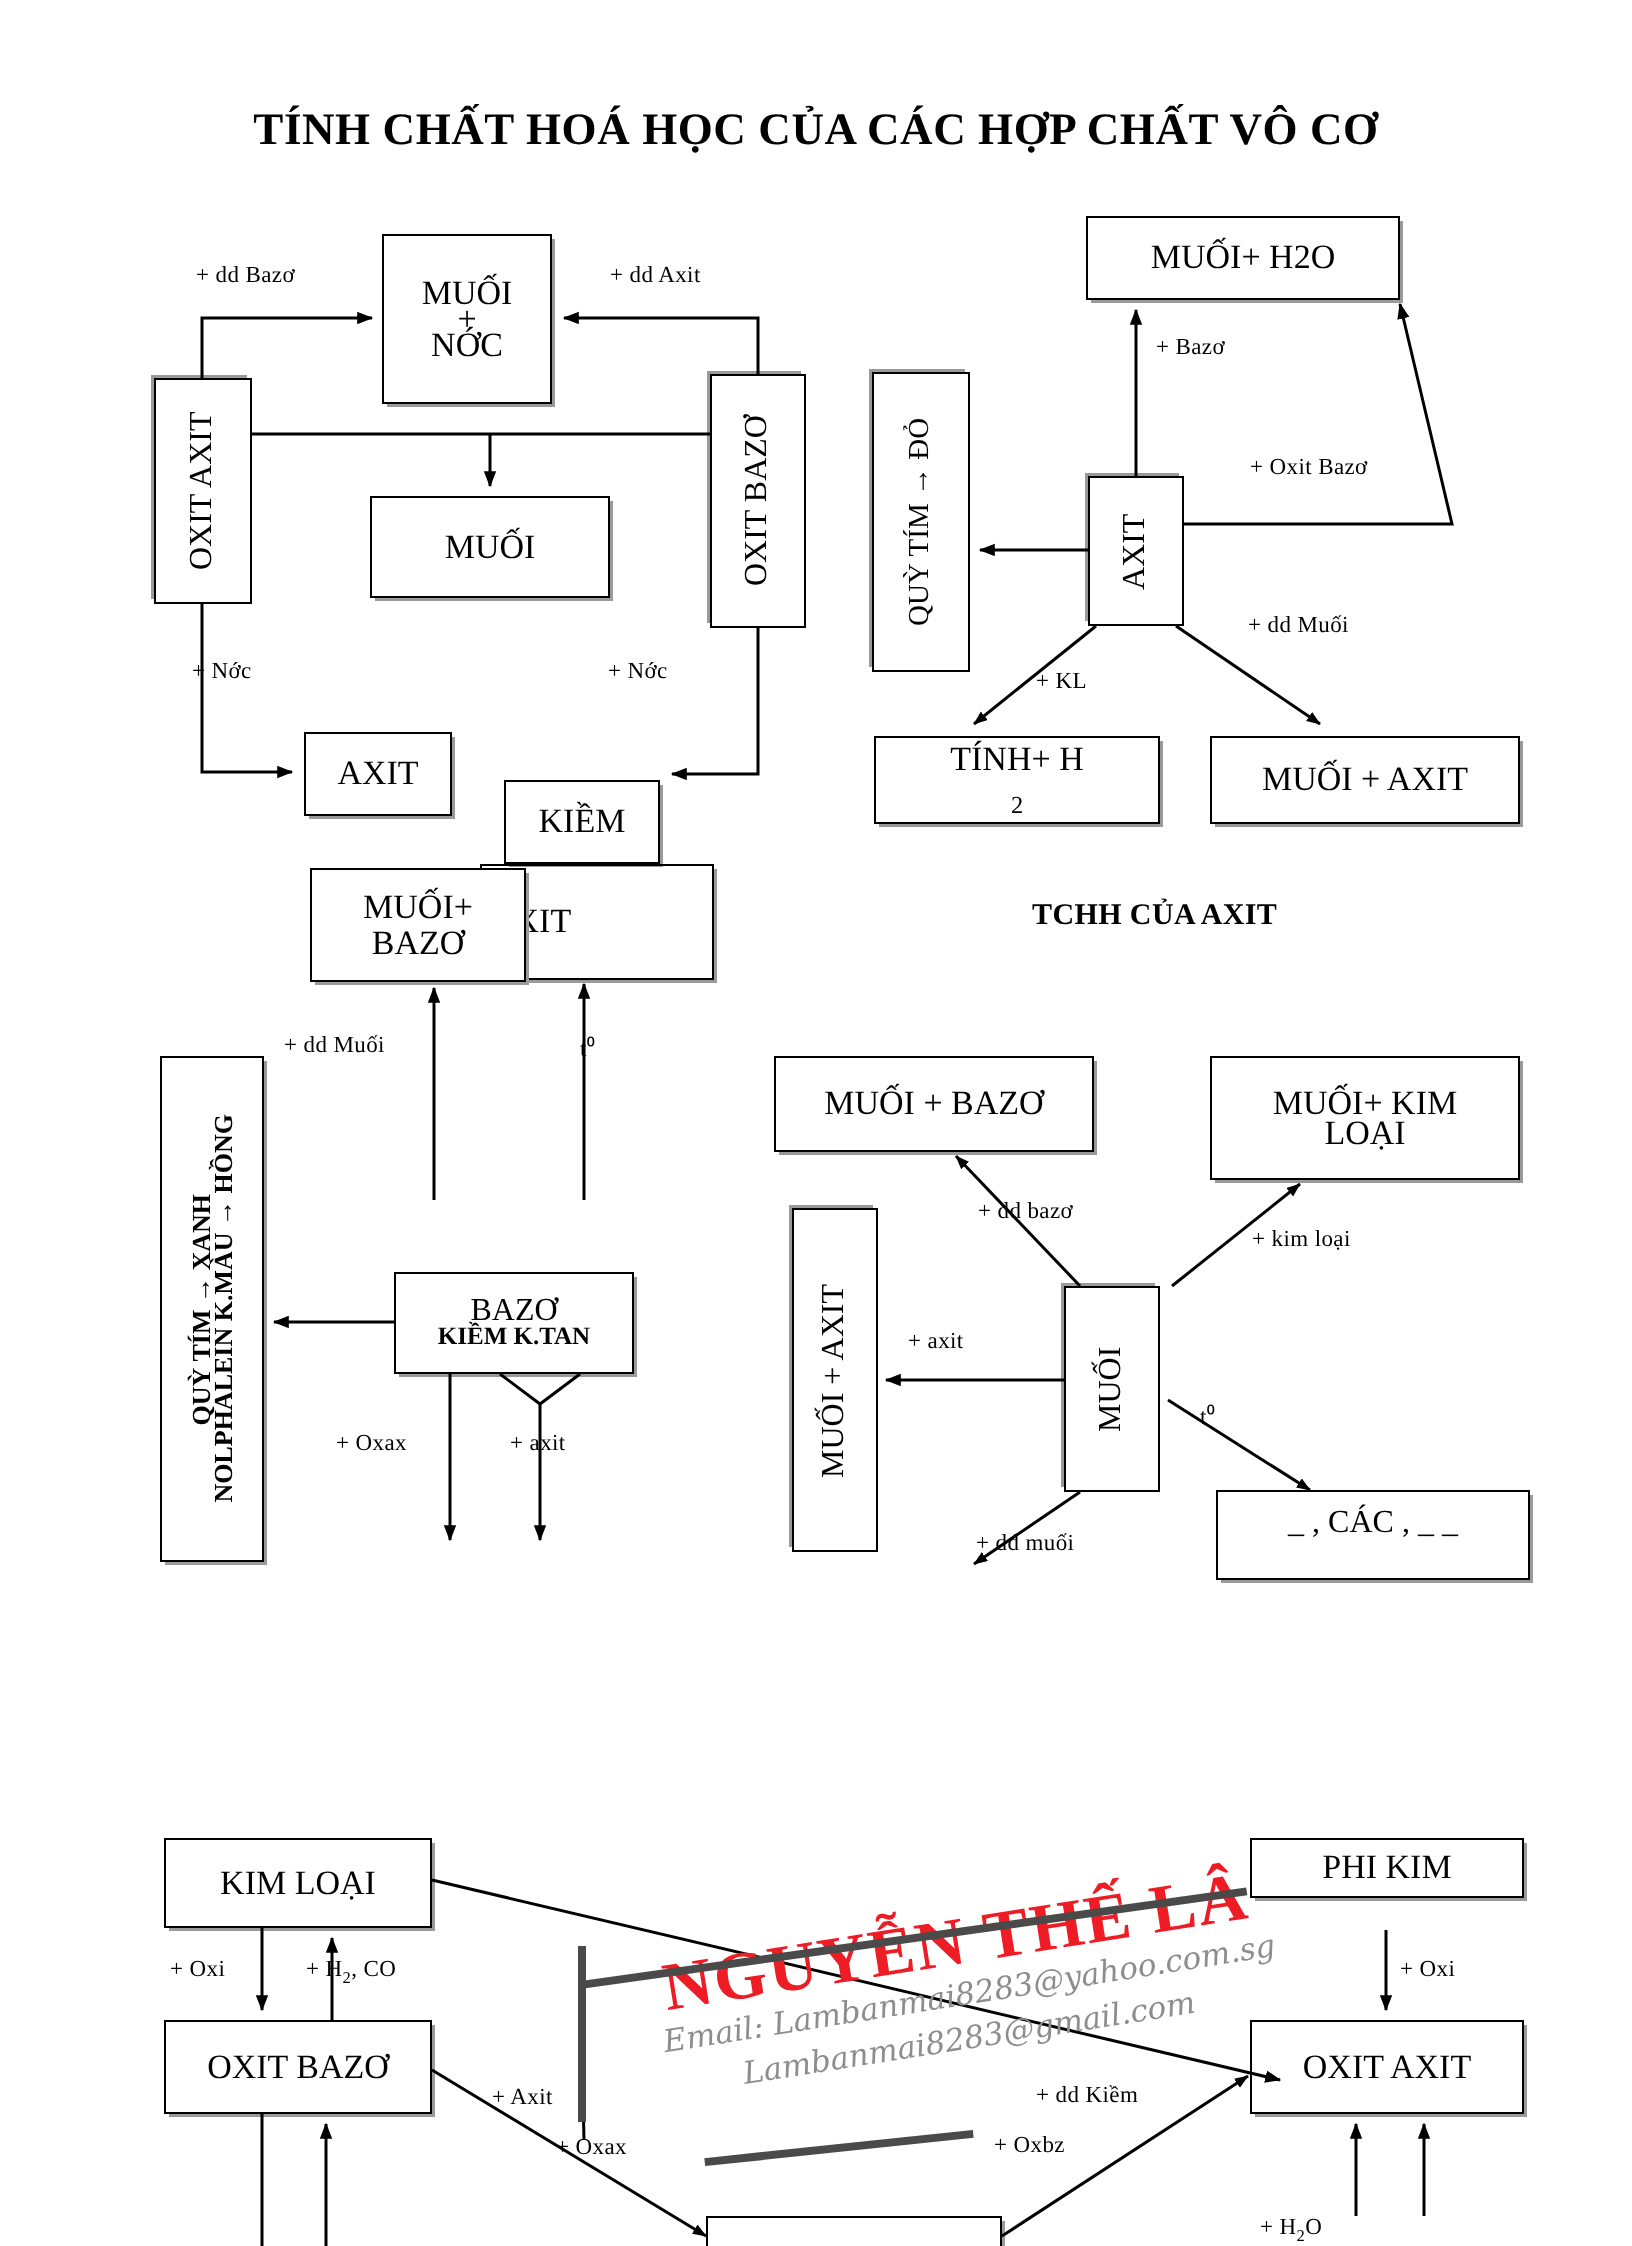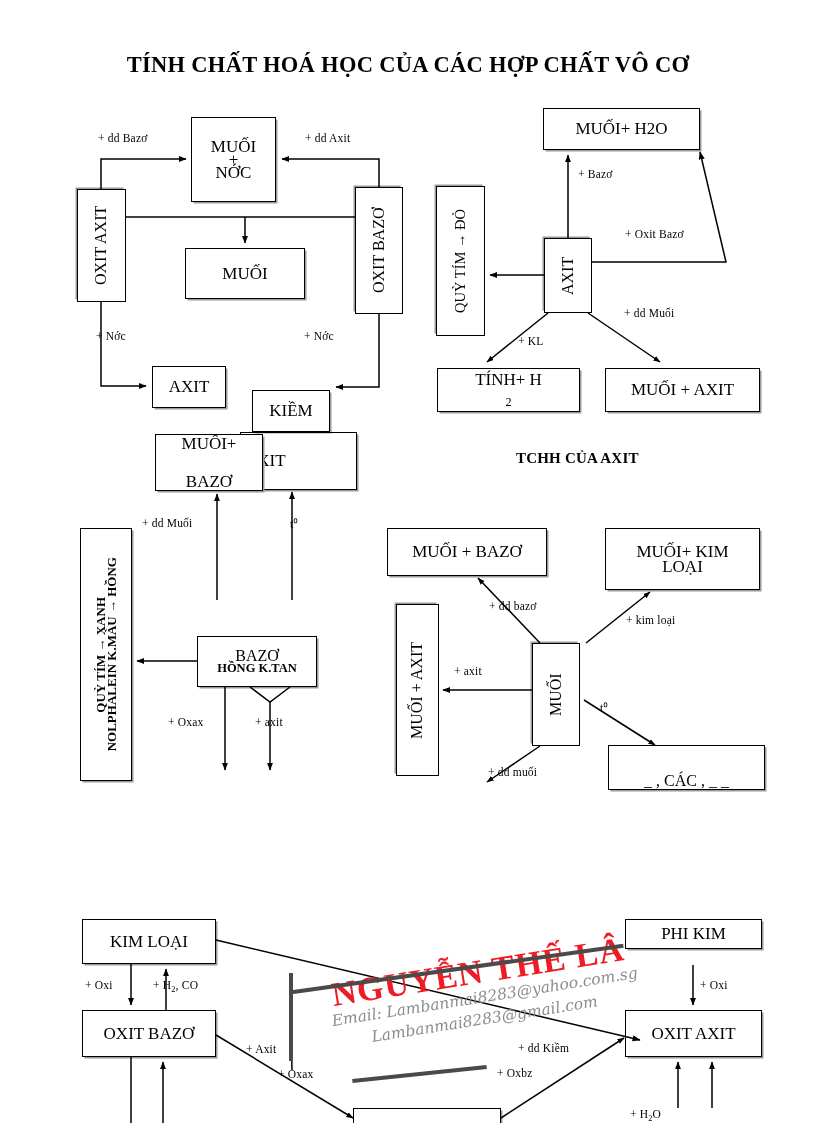--- a/index.html
+++ b/index.html
@@ -111,33 +111,33 @@
     <div class="lbl" style="left:624px;top:307px;">+ dd Muối</div>
     <div class="lbl" style="left:518px;top:335px;">+ KL</div>
   </div>
 
   <div>
 
     <div class="box sh" style="left:240px;top:432px;width:117px;height:58px;font-size:17px;justify-content:flex-start;padding-left:4px;">
       <span>OXIT</span>
     </div>
 
-    <div class="box sh" style="left:155px;top:434px;width:108px;height:57px;flex-direction:column;font-size:17px;background:#fff;justify-content:space-between;">
+    <div class="box sh" style="left:155px;top:434px;width:108px;height:57px;flex-direction:column;font-size:17px;background:#fff;">
       <span>MUỐI+</span>
       <span>BAZƠ</span>
     </div>
 
     <div class="box sh" style="left:80px;top:528px;width:52px;height:253px;">
       <div class="vlbl" style="position:static;font-weight:bold;font-size:13px;">QUỲ TÍM → XANH</div>
       <div class="vlbl" style="position:static;font-weight:bold;font-size:13px;margin-left:-2px;">NOLPHALEIN K.MÀU → HỒNG</div>
     </div>
 
     <div class="box sh" style="left:197px;top:636px;width:120px;height:51px;flex-direction:column;">
       <span style="font-size:16px;">BAZƠ</span>
-      <span style="font-size:12.5px;font-weight:bold;margin-top:-3px;">HỒNG   K.TAN</span>
+      <span style="font-size:12.5px;font-weight:bold;margin-top:-3px;">KIỀM   K.TAN</span>
     </div>
 
     <div class="lbl" style="left:142px;top:517px;">+ dd Muối</div>
     <div class="lbl" style="left:290px;top:516px;">t⁰</div>
     <div class="lbl" style="left:168px;top:716px;">+ Oxax</div>
     <div class="lbl" style="left:255px;top:716px;">+ axit</div>
   </div>
 
   <div>
     <div class="box sh" style="left:387px;top:528px;width:160px;height:48px;font-size:17px;">
@@ -150,21 +150,21 @@
     </div>
 
     <div class="box sh vbox" style="left:396px;top:604px;width:43px;height:172px;font-size:16px;">
       <span>MUỐI + AXIT</span>
     </div>
 
     <div class="box sh vbox" style="left:532px;top:643px;width:48px;height:103px;font-size:16px;">
       <span>MUỐI</span>
     </div>
 
-    <div class="box sh" style="left:608px;top:745px;width:157px;height:45px;font-size:16px;align-items:flex-end;padding-top:8px;">
+    <div class="box sh" style="left:608px;top:745px;width:157px;height:45px;font-size:16px;align-items:flex-start;padding-top:8px;">
       <span>_ , CÁC , _ _</span>
     </div>
 
     <div class="lbl" style="left:489px;top:600px;">+ dd bazơ</div>
     <div class="lbl" style="left:626px;top:614px;">+ kim loại</div>
     <div class="lbl" style="left:454px;top:665px;">+ axit</div>
     <div class="lbl" style="left:600px;top:700px;">t⁰</div>
     <div class="lbl" style="left:488px;top:766px;">+ dd muối</div>
   </div>
 

